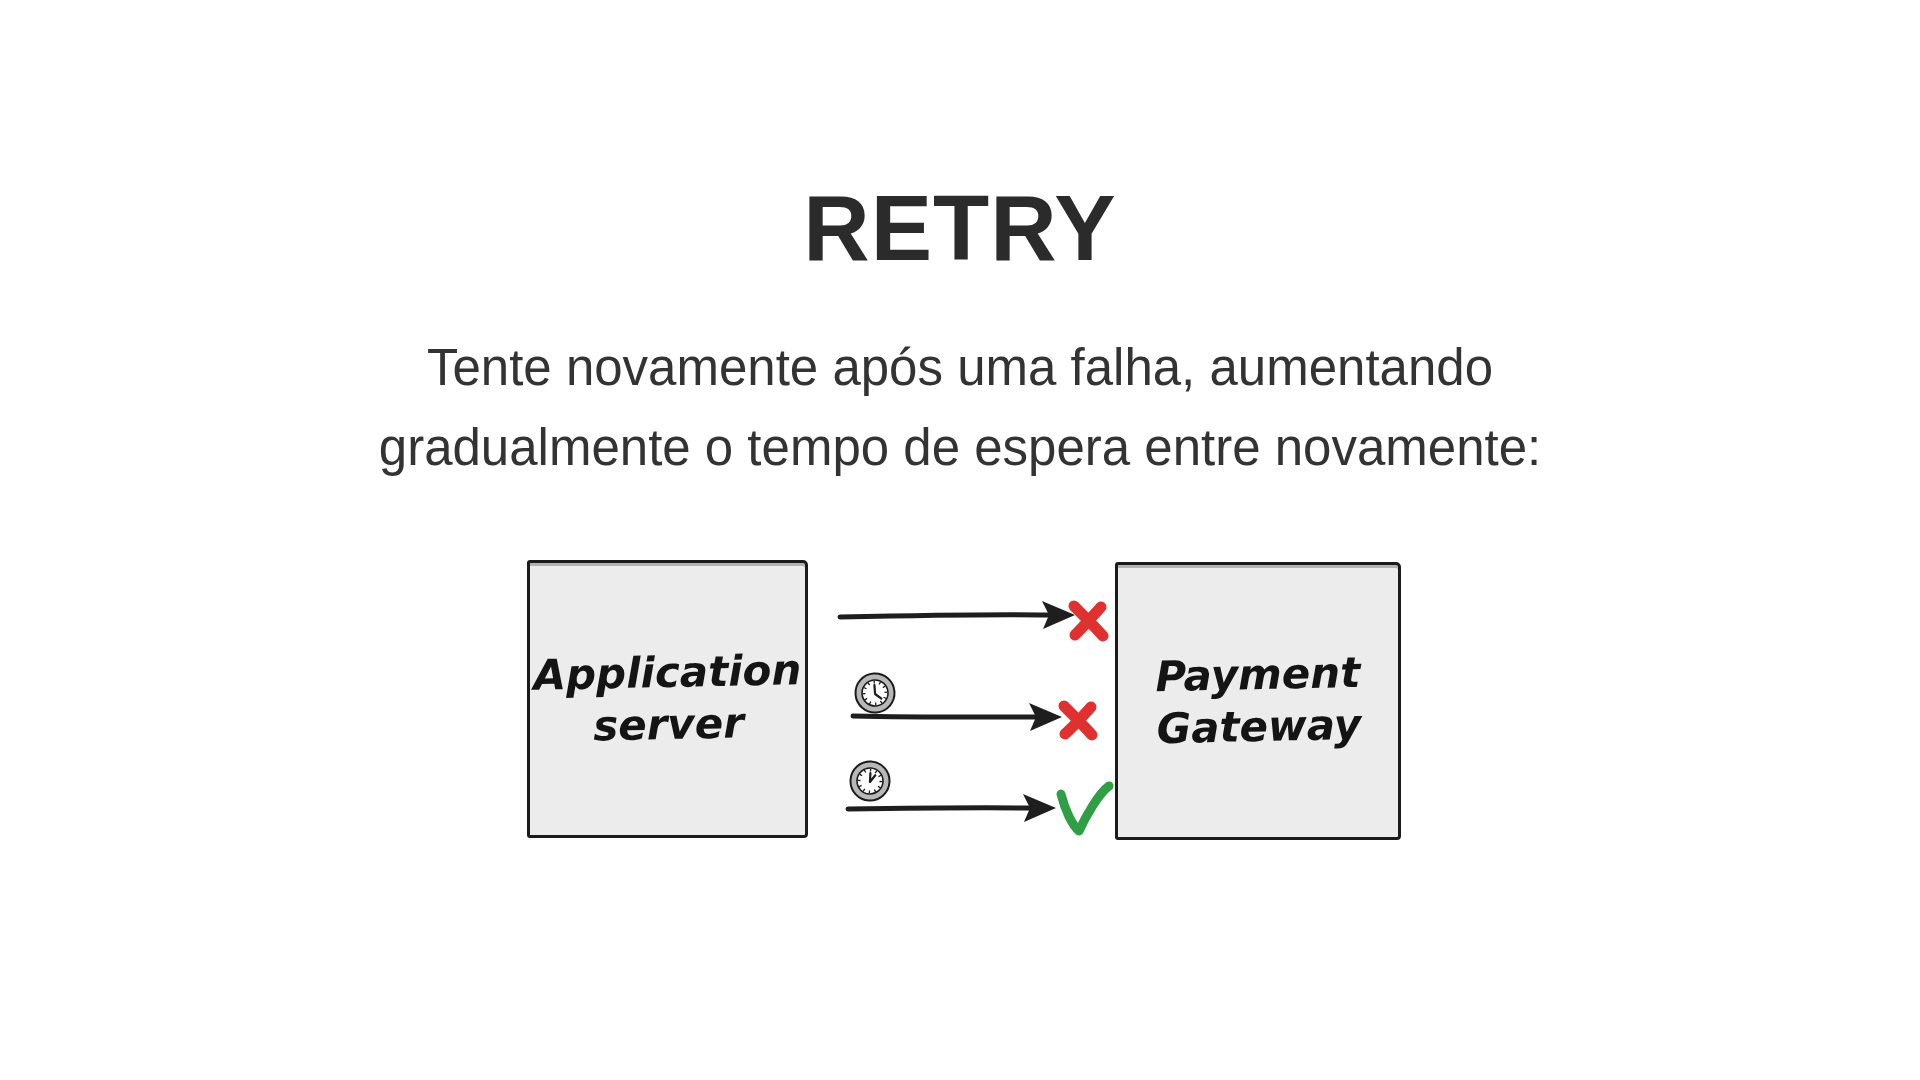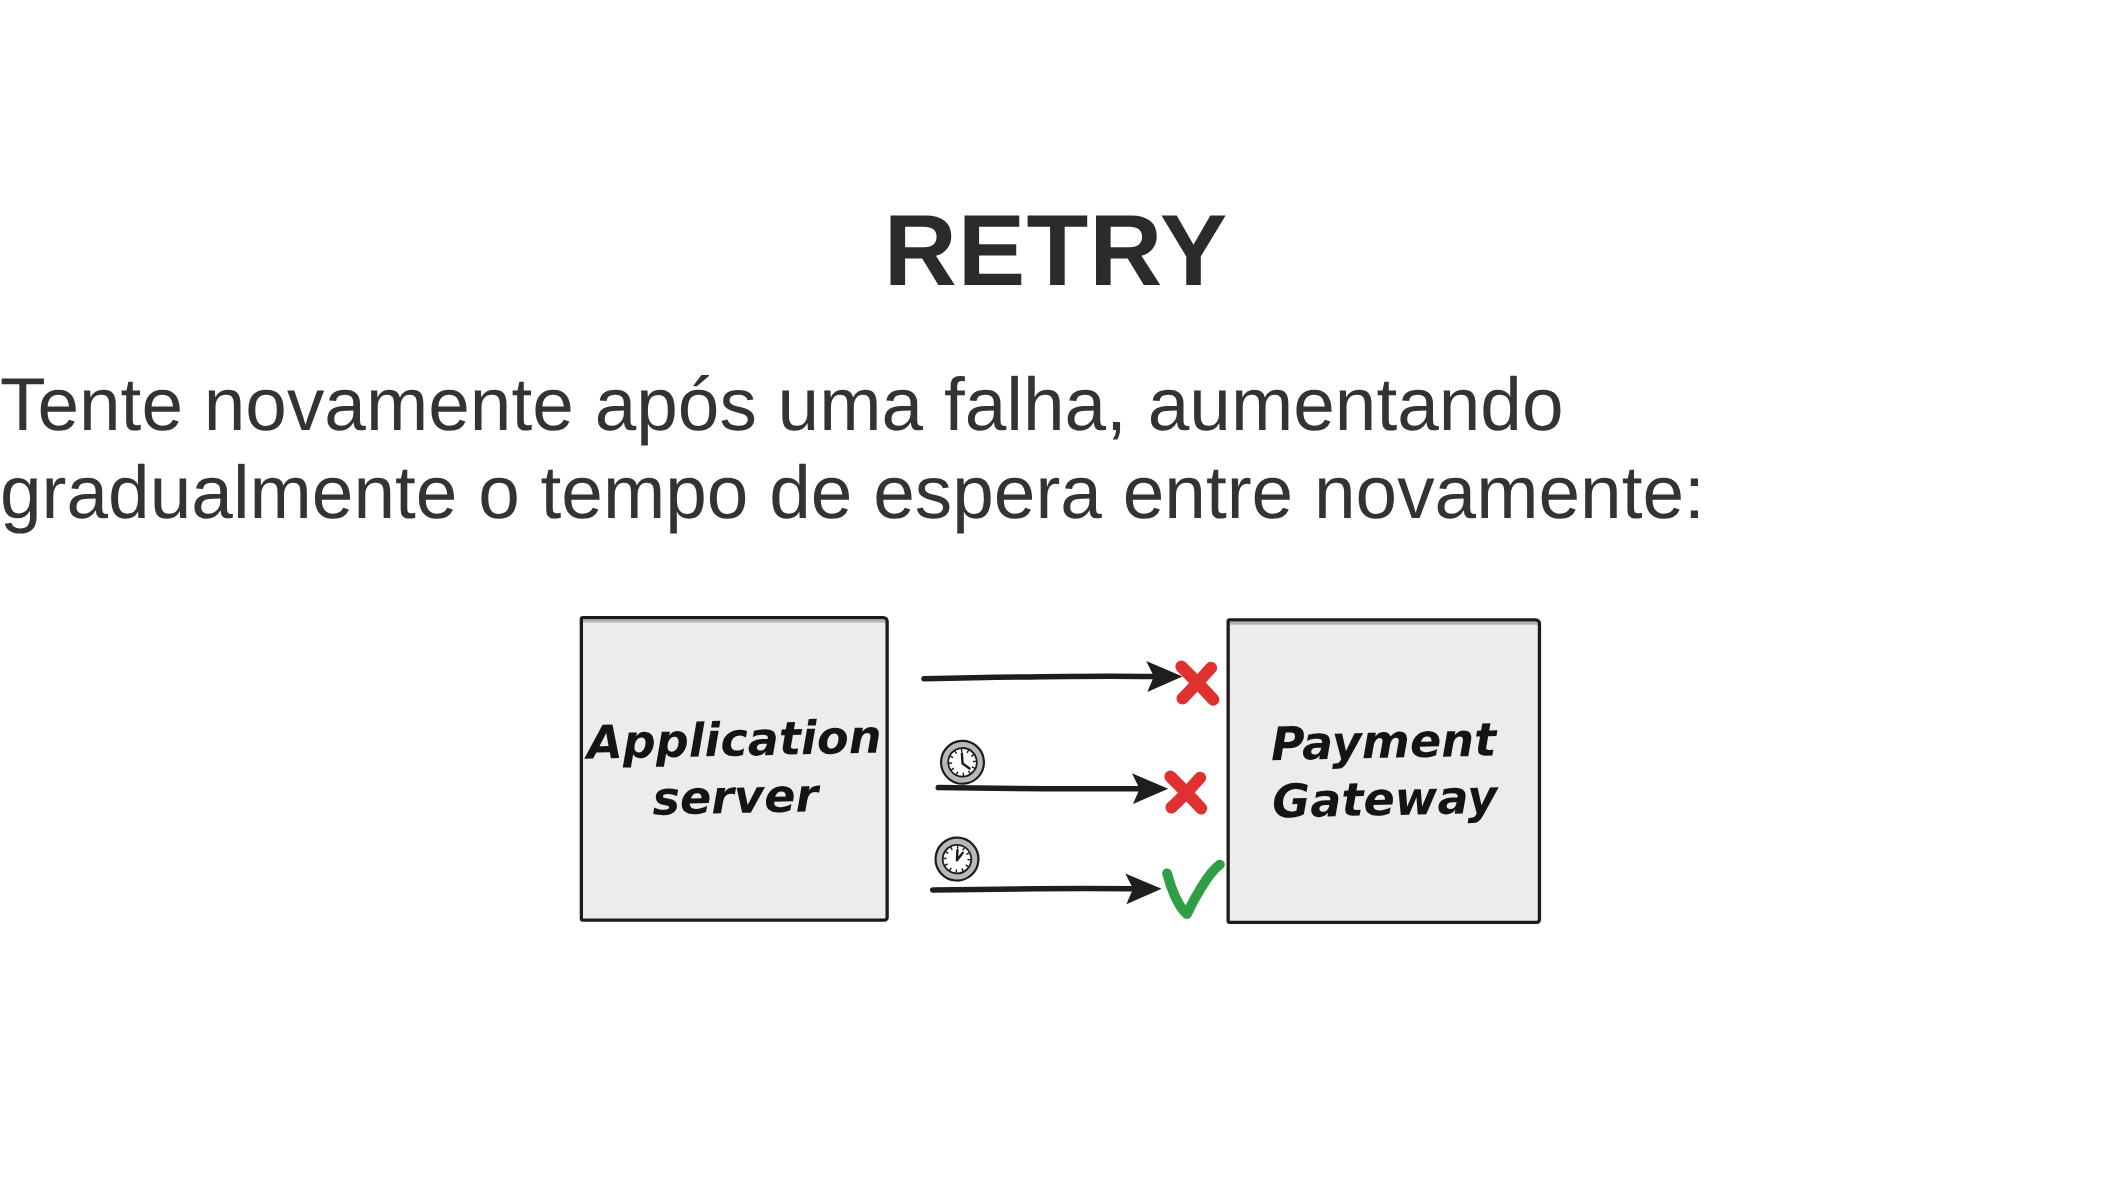--- a/index.html
+++ b/index.html
@@ -17,21 +17,22 @@
     font-family: "Liberation Sans", sans-serif;
     font-weight: 700;
     font-size: 92px;
     line-height: 1;
     letter-spacing: 1px;
     color: #2b2b2b;
   }
 
   .subtitle {
     position: absolute; top: 328px; left: 0; right: 0;
-    font-size: 68px;
+    text-align: center;
+    font-size: 51px;
     line-height: 80px;
     font-weight: 400;
     color: #333333;
   }
 
   .box {
     position: absolute;
     background: #ececec;
     border: 3px solid #1b1b1b;
     border-radius: 3px 5px 4px 3px;

